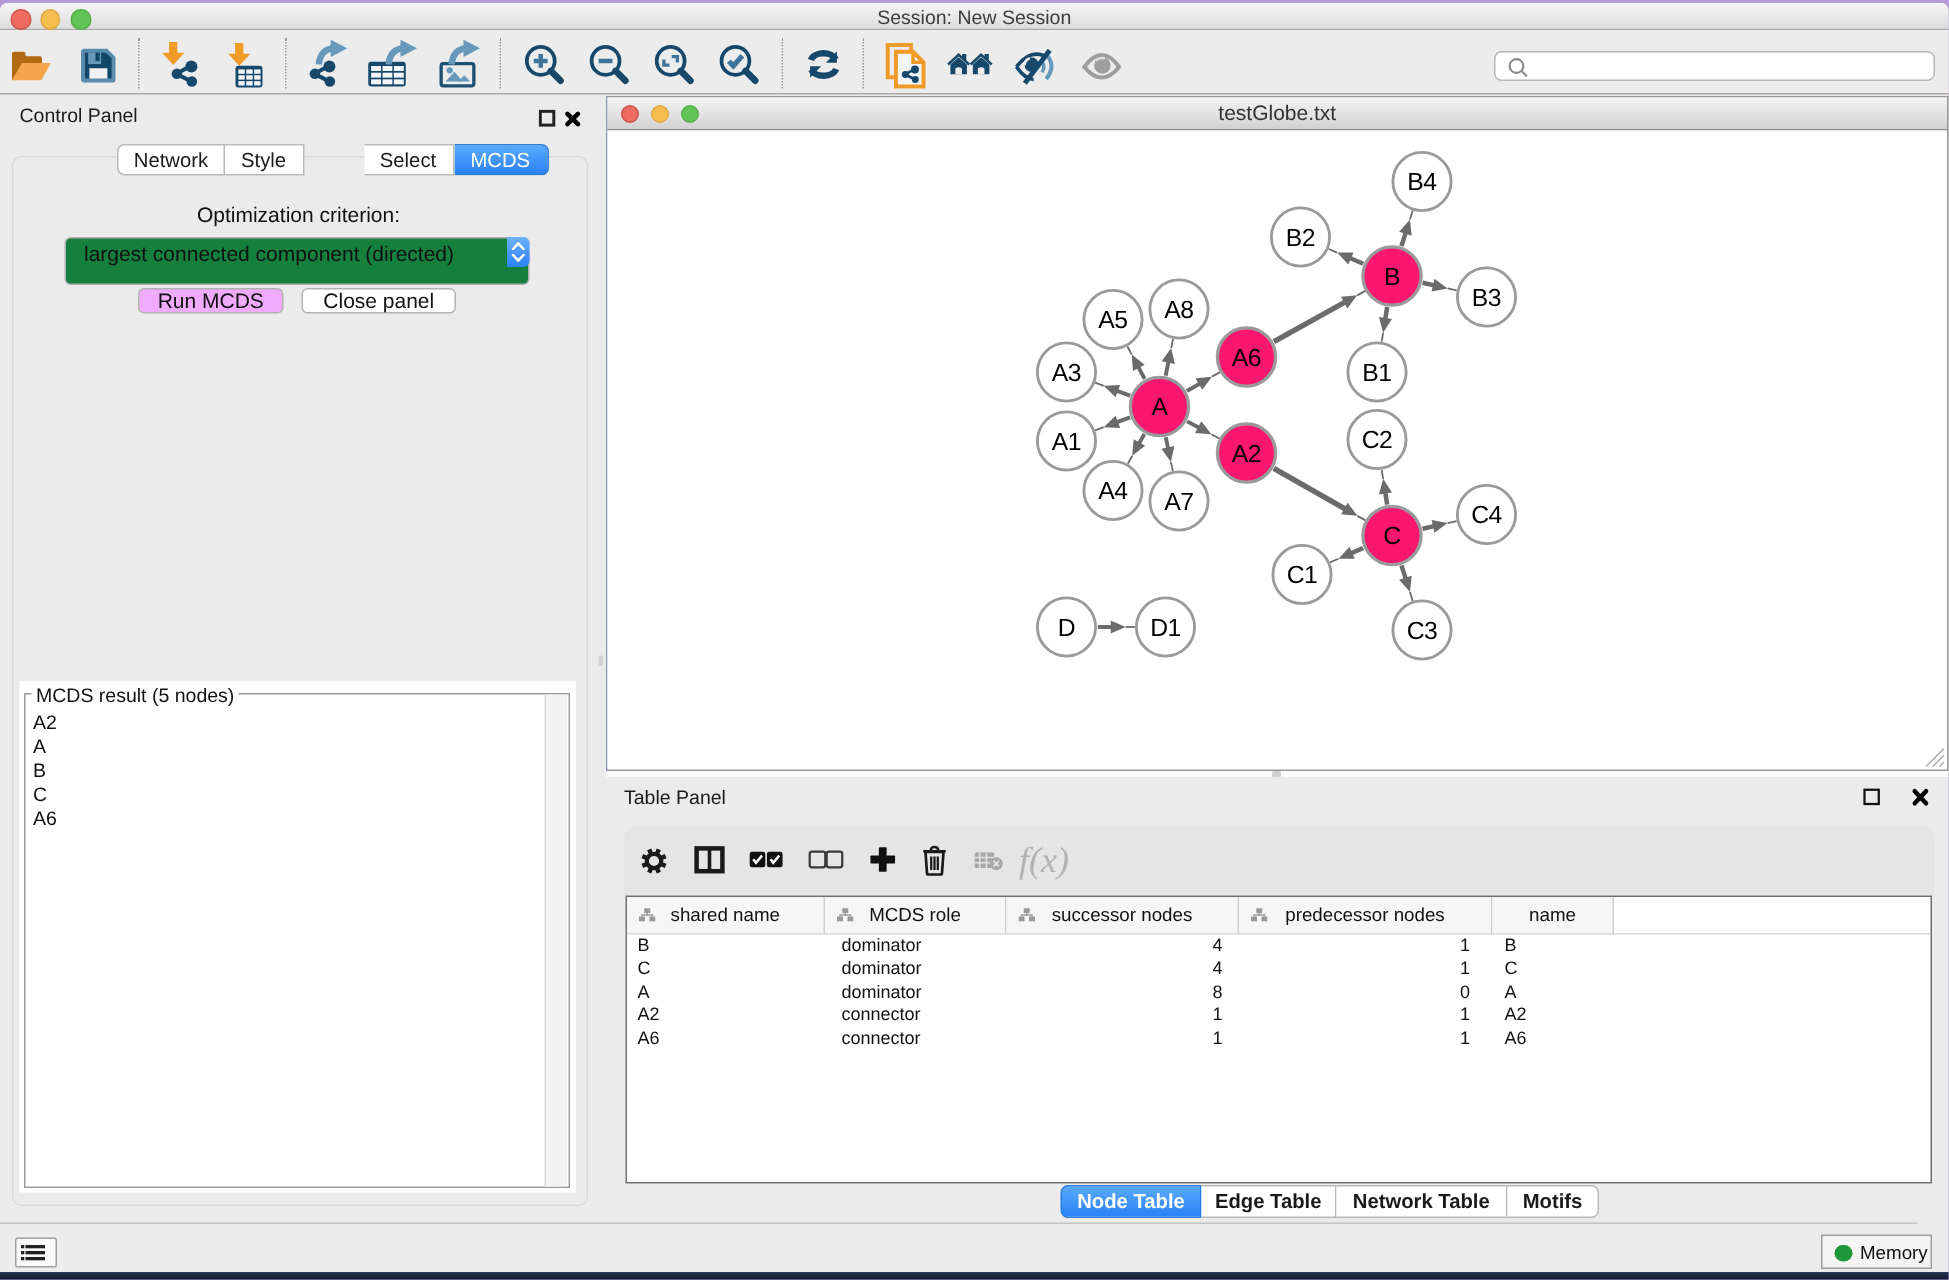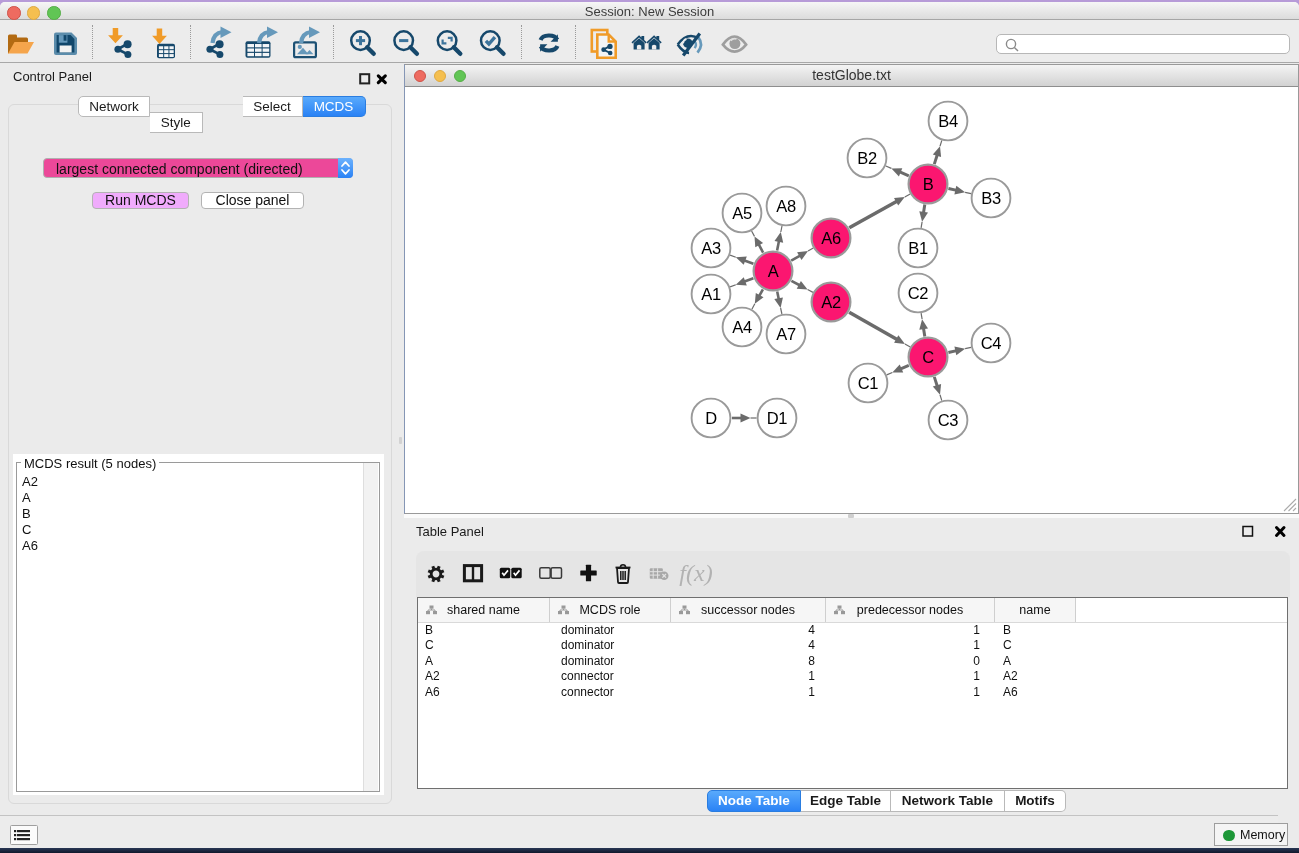--- a/index.html
+++ b/index.html
@@ -205,25 +205,26 @@
 <svg class="abs" style="left:359px;top:72.5px" width="30" height="13">
       <rect x="1.2" y="1.2" width="9" height="9.2" fill="none" stroke="#222" stroke-width="2"></rect>
       <g stroke="#000" stroke-width="3.1" stroke-linecap="round">
         <line x1="19.3" y1="2.9" x2="26.3" y2="9.7"></line>
         <line x1="26.3" y1="2.9" x2="19.3" y2="9.7"></line>
       </g>
     </svg>
 <div id="cp-body"></div>
 <div class="tabbar" style="left:78px;top:96px;">
   <div class="tab first" style="width:70px;">Network</div>
-  <div class="tab" style="width:51.5px;margin-top:16px;">Style</div>
+  <div class="tab" style="width:51.5px;">Style</div>
   <div class="tab" style="width:59px;margin-left:40px;">Select</div>
   <div class="tab last sel" style="width:62px;">MCDS</div>
 </div>
-<div class="abs" style="left:43px;top:158px;width:310px;height:20px;background:#ec4899;border:1px solid #b0b0b0;border-radius:4px;box-sizing:border-box;">
+<div class="abs" style="left:8px;top:135px;width:382px;text-align:center;font-size:14px;color:#111;">Optimization criterion:</div>
+<div class="abs" style="left:43px;top:158px;width:310px;height:32px;background:#15803d;border:1px solid #b0b0b0;border-radius:4px;box-sizing:border-box;">
   <div class="abs" style="left:12px;top:2px;font-size:14px;color:#111;">largest connected component (directed)</div>
   <div class="abs" style="right:-1px;top:-1px;width:15px;height:20px;background:linear-gradient(#6cb2fd,#2a82f5);border-radius:0 4px 4px 0;">
     <svg width="15" height="20">
           <path d="M4 8 L7.5 4.2 L11 8" fill="none" stroke="#fff" stroke-width="1.7" stroke-linejoin="round" stroke-linecap="round"></path>
           <path d="M4 12 L7.5 15.8 L11 12" fill="none" stroke="#fff" stroke-width="1.7" stroke-linejoin="round" stroke-linecap="round"></path>
         </svg>
   </div>
 </div>
 <div class="abs" style="left:92px;top:192px;width:95px;height:14.5px;background:#f0abfc;border:1px solid #b3b3b3;border-radius:4px;text-align:center;font-size:14px;line-height:14px;color:#111;">Run MCDS</div>
 <div class="abs" style="left:201px;top:192px;width:101px;height:14.5px;background:#fff;border:1px solid #b3b3b3;border-radius:4px;text-align:center;font-size:14px;line-height:14px;color:#111;">Close panel</div>

